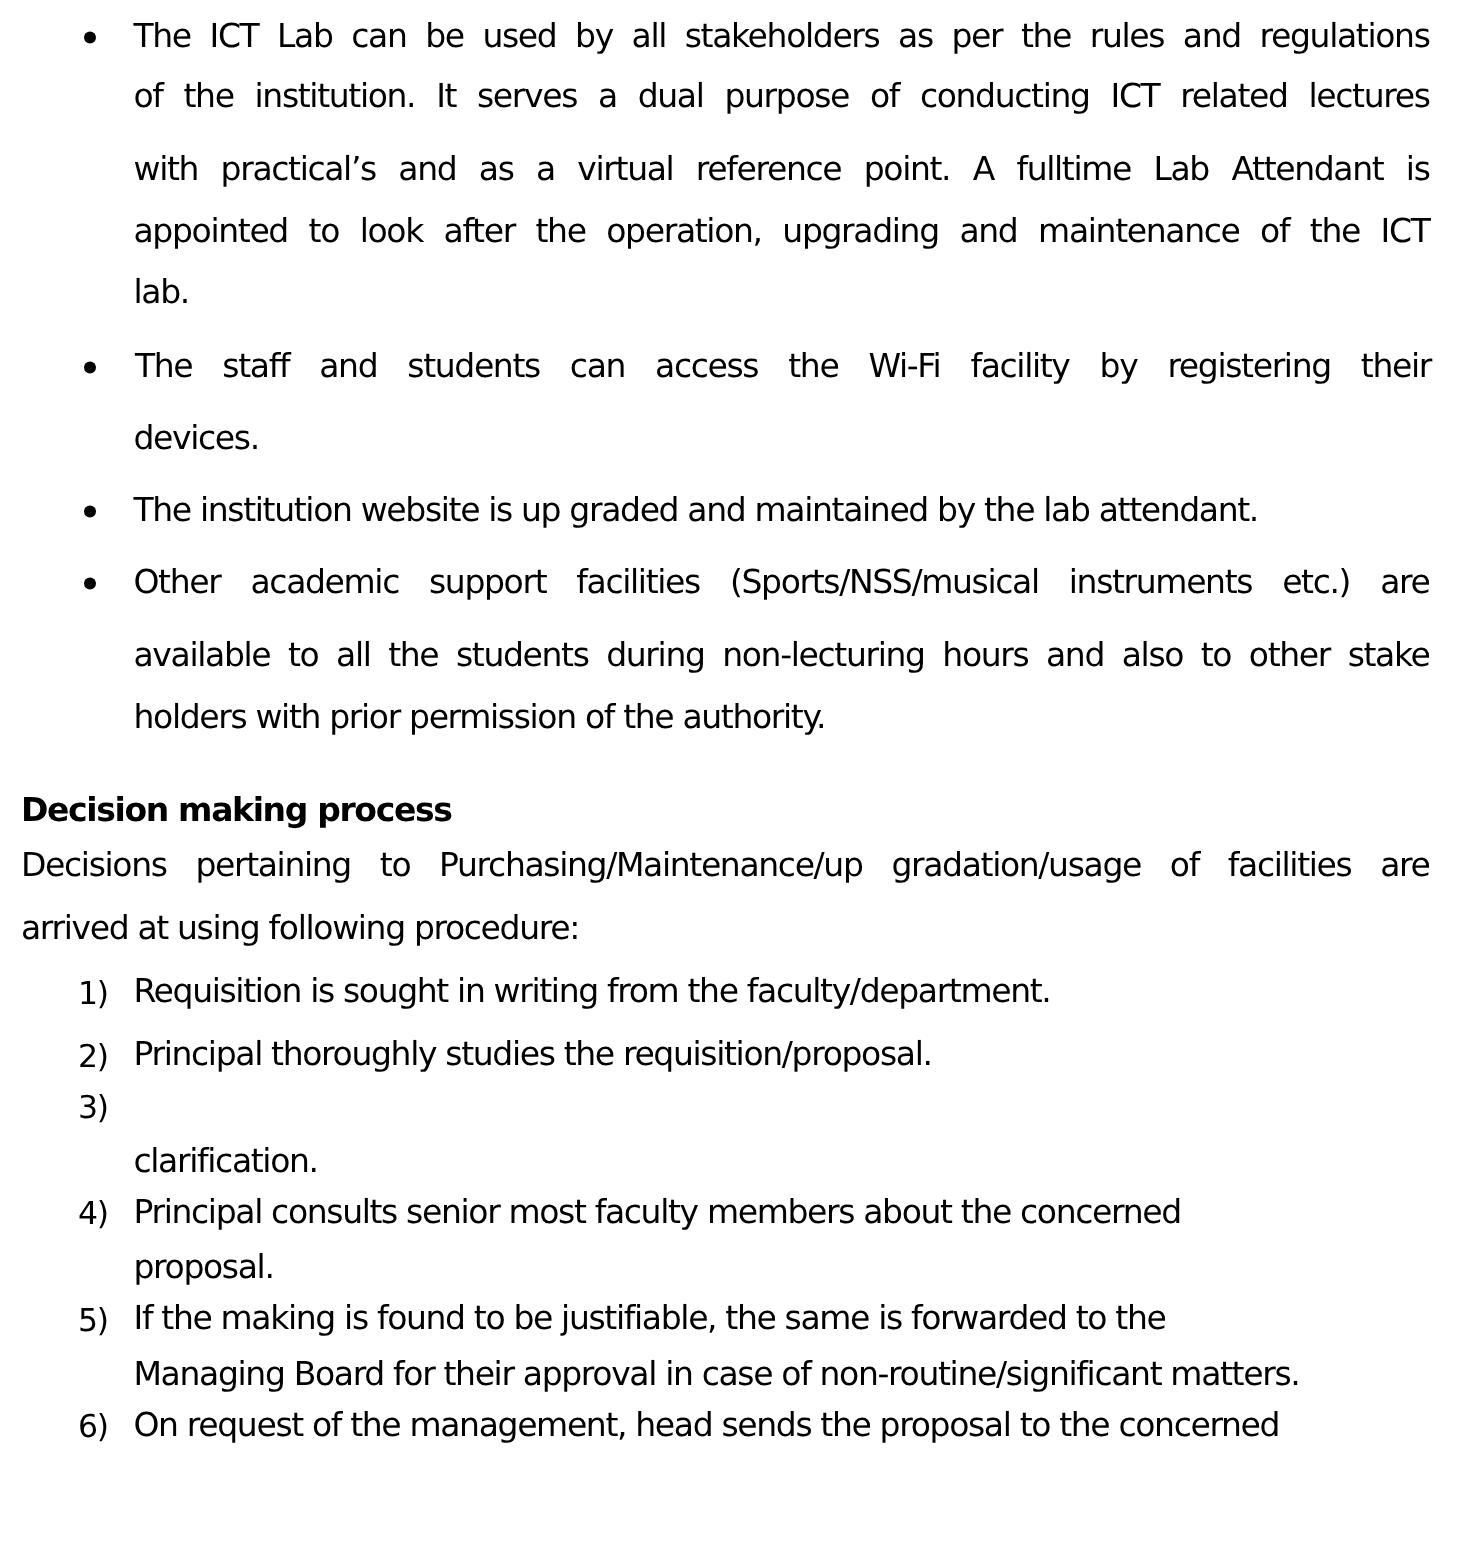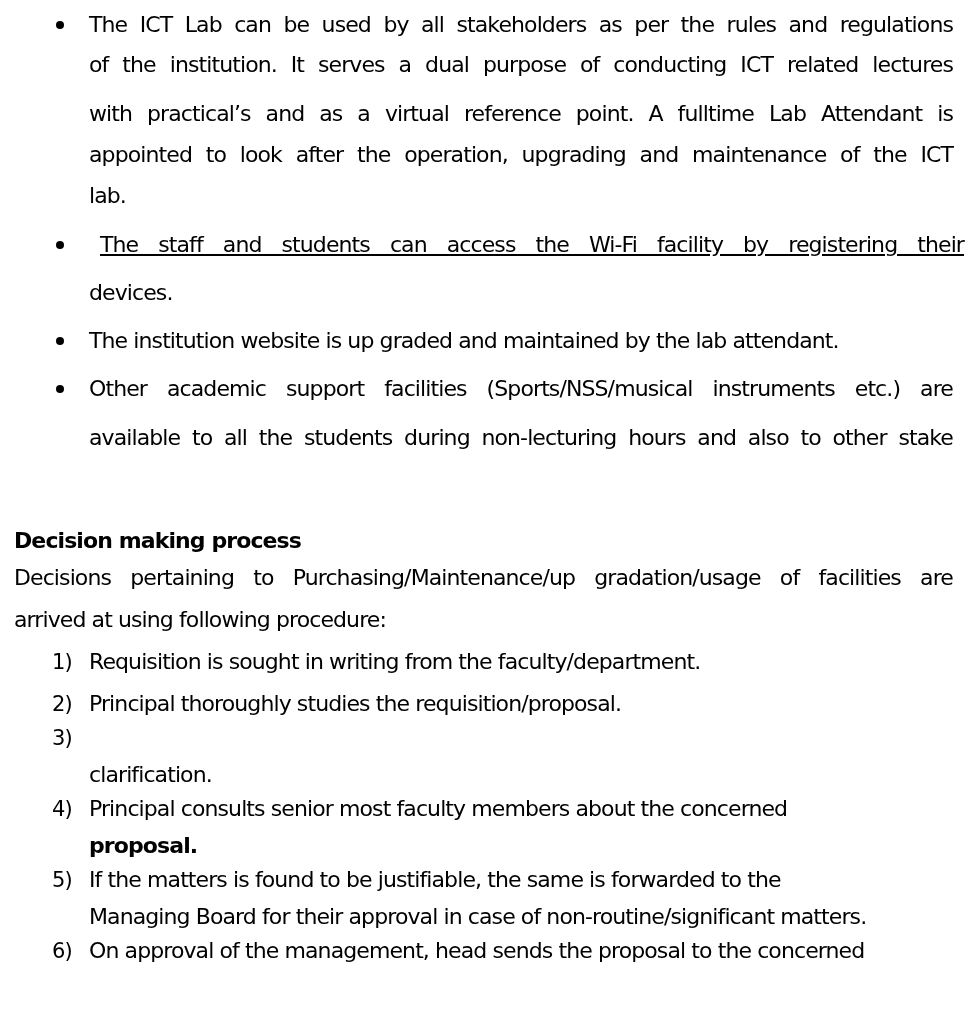--- a/index.html
+++ b/index.html
@@ -55,48 +55,49 @@
 <div class="page">
 
   <div class="bullet" style="left:56px; top:21px;"></div>
   <div class="line just" style="left:89px; top:11px; width:864px;">The ICT Lab can be used by all stakeholders as per the rules and regulations</div>
   <div class="line just" style="left:89px; top:51px; width:864px;">of the institution.  It serves a dual purpose of conducting ICT related lectures</div>
   <div class="line just" style="left:89px; top:100px; width:864px;">with practical’s and as a virtual reference point.  A fulltime Lab Attendant is</div>
   <div class="line just" style="left:89px; top:141px; width:864px;">appointed to look after the operation, upgrading and maintenance of the ICT</div>
   <div class="line" style="left:89px; top:182px;">lab.</div>
 
   <div class="bullet" style="left:56px; top:241px;"></div>
-  <div class="line just" style="left:100px; top:231px; width:864px;text-decoration:underline;">The staff and students can access the Wi-Fi facility by registering their</div>
+  <div class="line just" style="left:90px; top:231px; width:864px;">The staff and students can access the Wi-Fi facility by registering their</div>
   <div class="line" style="left:89px; top:279px;">devices.</div>
 
   <div class="bullet" style="left:56px; top:337px;"></div>
   <div class="line" style="left:89px; top:327px;">The institution website is up graded and maintained by the lab attendant.</div>
 
   <div class="bullet" style="left:56px; top:385px;"></div>
   <div class="line just" style="left:89px; top:375px; width:864px;">Other academic support facilities (Sports/NSS/musical instruments etc.) are</div>
   <div class="line just" style="left:89px; top:424px; width:864px;">available to all the students during non-lecturing hours and also to other stake</div>
+  <div class="line" style="left:89px; top:465px;">holders with prior permission of the authority.</div>
 
   <div class="line heading" style="left:14px; top:527px;text-align:center;">Decision making process</div>
 
   <div class="line just" style="left:14px; top:564px; width:939px;">Decisions pertaining to Purchasing/Maintenance/up gradation/usage of facilities are</div>
   <div class="line" style="left:14px; top:606px;text-align:right;">arrived at using following procedure:</div>
 
   <div class="num" style="left:52px; top:648px;">1)</div>
   <div class="line" style="left:89px; top:648px;">Requisition is sought in writing from the faculty/department.</div>
 
   <div class="num" style="left:52px; top:690px;">2)</div>
   <div class="line" style="left:89px; top:690px;">Principal thoroughly studies the requisition/proposal.</div>
 
   <div class="num" style="left:52px; top:724px;">3)</div>
   <div class="line" style="left:89px; top:761px;">clarification.</div>
 
   <div class="num" style="left:52px; top:795px;">4)</div>
   <div class="line" style="left:89px; top:795px;">Principal consults senior most faculty members about the concerned</div>
-  <div class="line" style="left:89px; top:832px;font-weight:bold;">proposal.</div>
+  <div class="line" style="left:89px; top:832px;">proposal.</div>
 
   <div class="num" style="left:52px; top:866px;">5)</div>
-  <div class="line" style="left:89px; top:866px;">If the matters is found to be justifiable, the same is forwarded to the</div>
+  <div class="line" style="left:89px; top:866px;">If the making is found to be justifiable, the same is forwarded to the</div>
   <div class="line" style="left:89px; top:903px;">Managing Board for their approval in case of non-routine/significant matters.</div>
 
   <div class="num" style="left:52px; top:937px;">6)</div>
-  <div class="line" style="left:89px; top:937px;">On approval of the management, head sends the proposal to the concerned</div>
+  <div class="line" style="left:89px; top:937px;">On request of the management, head sends the proposal to the concerned</div>
 
 </div>
 
 </body></html>

